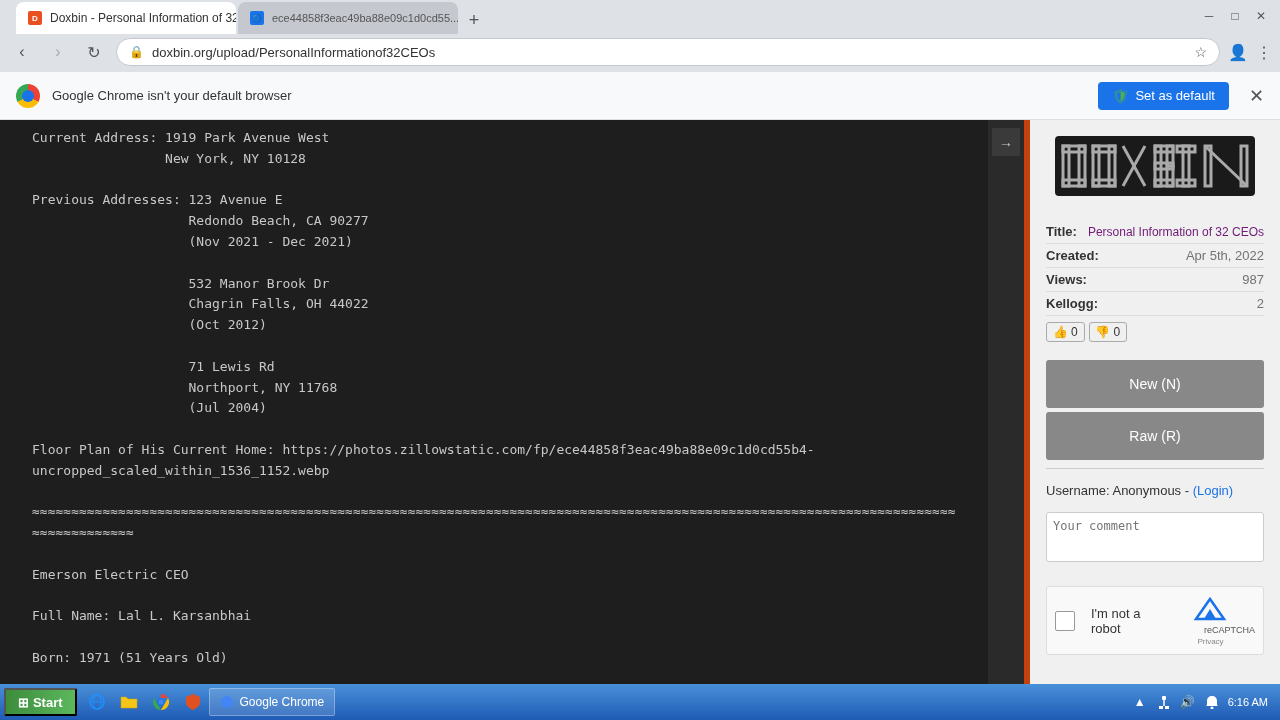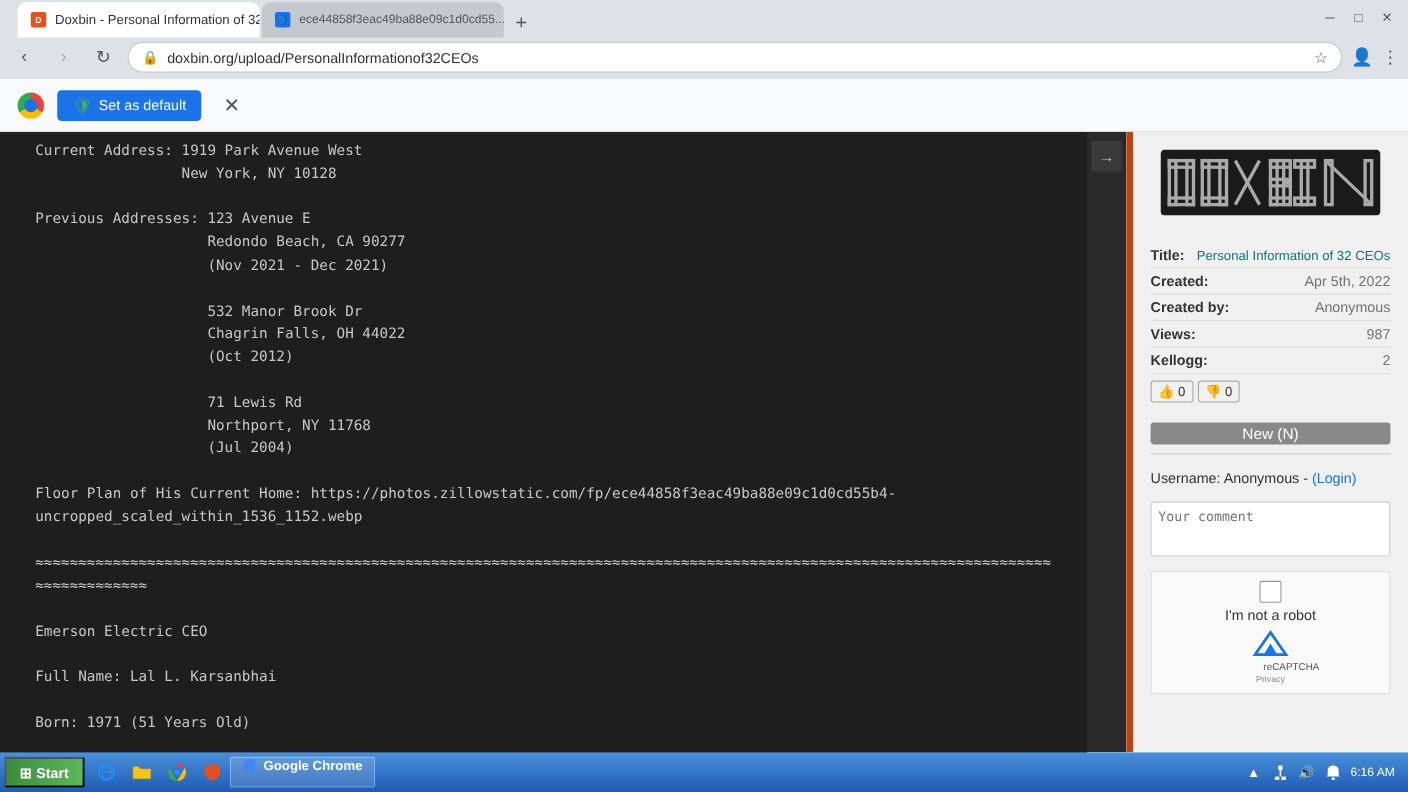--- a/index.html
+++ b/index.html
@@ -50,48 +50,48 @@
 
     
     .right-sidebar { width: 256px; background: #f0f0f0; border-left: 6px solid #c2410c; overflow-y: auto; }
     .doxbin-logo { display: flex; justify-content: center; align-items: center; padding: 16px 8px; background: #f0f0f0; }
     .doxbin-logo svg { width: 200px; height: 60px; }
 
     .sidebar-meta { padding: 8px 16px; }
     .meta-row { display: flex; justify-content: space-between; align-items: center; padding: 4px 0; font-size: 13px; border-bottom: 1px solid #ddd; }
     .meta-label { color: #333; font-weight: bold; }
     .meta-value { color: #737373; text-align: right; }
-    .meta-value.title-val { color: #0f766e; font-size: 12px; }
+    .meta-value.title-val { color: #701a75; font-size: 12px; }
 
     .vote-row { display: flex; align-items: center; gap: 4px; padding: 6px 0; }
     .vote-btn { display: flex; align-items: center; gap: 3px; cursor: pointer; background: transparent; border: 1px solid #aaa; border-radius: 3px; padding: 2px 6px; font-size: 12px; color: #333; }
 
-    .sidebar-action-btn { display: block; width: calc(100% - 32px); margin: 4px 16px; padding: 2px; background: #888; color: #fff; border: none; border-radius: 3px; font-size: 14px; cursor: pointer; text-align: center; }
+    .sidebar-action-btn { display: block; width: calc(100% - 32px); margin: 4px 16px; padding: 16px; background: #888; color: #fff; border: none; border-radius: 3px; font-size: 14px; cursor: pointer; text-align: center; }
 
     .sidebar-divider { height: 1px; background: #ccc; margin: 8px 16px; }
 
     .username-row { padding: 6px 16px; font-size: 13px; color: #333; }
     .login-link { color: #1a73e8; cursor: pointer; text-decoration: none; }
 
     .comment-box { margin: 8px 16px; }
     .comment-textarea { width: 100%; height: 50px; border: 1px solid #ccc; border-radius: 3px; padding: 6px; font-size: 12px; color: #000000; resize: none; background: #fff; }
 
-    .captcha-area { margin: 8px 16px; background: #f9f9f9; border: 1px solid #ddd; border-radius: 3px; padding: 8px; display: flex; align-items: center; gap: 4px; flex-direction: column; }
+    .captcha-area { margin: 20px 16px; background: #f9f9f9; border: 1px solid #ddd; border-radius: 3px; padding: 8px; display: flex; align-items: center; gap: 16px; }
     .captcha-checkbox { width: 20px; height: 20px; border: 1px solid #999; border-radius: 2px; background: #fff; flex-shrink: 0; }
     .captcha-text { font-size: 13px; color: #333; flex: 1; }
     .captcha-logo { display: flex; flex-direction: column; align-items: center; gap: 2px; }
     .captcha-brand { font-size: 9px; color: #555; padding-left: 38px; }
     .captcha-privacy { font-size: 8px; color: #888; }
 
     
     .taskbar { position: fixed; bottom: 0; left: 0; width: 1280px; height: 36px; background: linear-gradient(to bottom, #4a90d9, #1e5bb5); display: flex; align-items: center; padding: 0 4px; gap: 2px; z-index: 999; }
     .taskbar-start { background: linear-gradient(to right, #3c8c3c, #5cb85c); color: #fff; font-weight: bold; font-size: 13px; padding: 4px 12px; border-radius: 2px; cursor: pointer; height: 28px; display: flex; align-items: center; gap: 4px; }
     .taskbar-icons { display: flex; gap: 4px; margin-left: 4px; }
     .taskbar-icon { width: 28px; height: 28px; display: flex; align-items: center; justify-content: center; cursor: pointer; border-radius: 2px; }
-    .taskbar-app { background: rgba(255,255,255,0.15); border: 1px solid rgba(255,255,255,0.3); height: 28px; padding: 0 10px; display: flex; gap: 6px; font-size: 12px; color: #fff; cursor: pointer; border-radius: 2px; font-weight: bold; }
+    .taskbar-app { background: rgba(255,255,255,0.15); border: 1px solid rgba(255,255,255,0.3); height: 28px; padding: 0 10px; display: flex; align-items: center; gap: 6px; font-size: 12px; color: #fff; cursor: pointer; border-radius: 2px; }
     .taskbar-spacer { flex: 1; }
     .taskbar-tray { display: flex; align-items: center; gap: 6px; padding: 0 8px; color: #fff; font-size: 11px; }
     .tray-icons { display: flex; gap: 4px; }
     .tray-icon { width: 20px; height: 20px; display: flex; align-items: center; justify-content: center; color: #fff; font-size: 12px; cursor: pointer; }
     .tray-time { font-size: 11px; color: #fff; text-align: center; }
 
     
     .content-area::-webkit-scrollbar { width: 8px; }
     .content-area::-webkit-scrollbar-track { background: #2a2a2a; }
     .content-area::-webkit-scrollbar-thumb { background: #555; }
@@ -134,20 +134,21 @@
       <span class="address-bar-url">doxbin.org/upload/PersonalInformationof32CEOs</span>
       <span class="address-bar-star">☆</span>
     </div>
     <span class="address-bar-profile">👤</span>
     <span class="address-bar-menu">⋮</span>
   </div>
 </div>
 
 <div class="notification-bar">
   <div class="notif-chrome-logo"></div>
+  <span class="notif-text">Google Chrome isn't your default browser</span>
   <button class="notif-set-default-btn">
     <span class="notif-shield">🛡</span>
     <span>Set as default</span>
   </button>
   <span class="notif-close">✕</span>
 </div>
 
 <div class="main-content">
 
   <div class="content-area">
@@ -232,24 +233,20 @@
     </div>
 
     <div class="sidebar-meta">
       <div class="meta-row">
         <span class="meta-label">Title:</span>
         <span class="meta-value title-val">Personal Information of 32 CEOs</span>
       </div>
       <div class="meta-row">
         <span class="meta-label">Created:</span>
         <span class="meta-value">Apr 5th, 2022</span>
-      </div>
-      <div class="meta-row">
-        <span class="meta-label">Created by:</span>
-        <span class="meta-value">Anonymous</span>
       </div>
       <div class="meta-row">
         <span class="meta-label">Views:</span>
         <span class="meta-value">987</span>
       </div>
       <div class="meta-row">
         <span class="meta-label">Kellogg:</span>
         <span class="meta-value">2</span>
       </div>
 
@@ -259,20 +256,21 @@
           <span>0</span>
         </button>
         <button class="vote-btn">
           <span>👎</span>
           <span>0</span>
         </button>
       </div>
     </div>
 
     <button class="sidebar-action-btn">New (N)</button>
+    <button class="sidebar-action-btn">Raw (R)</button>
 
     <div class="sidebar-divider"></div>
 
     <div class="username-row">
       <span>Username: Anonymous - </span>
       <a class="login-link">(Login)</a>
     </div>
 
     <div class="comment-box">
       <textarea class="comment-textarea" placeholder="Your comment" style=""></textarea>

